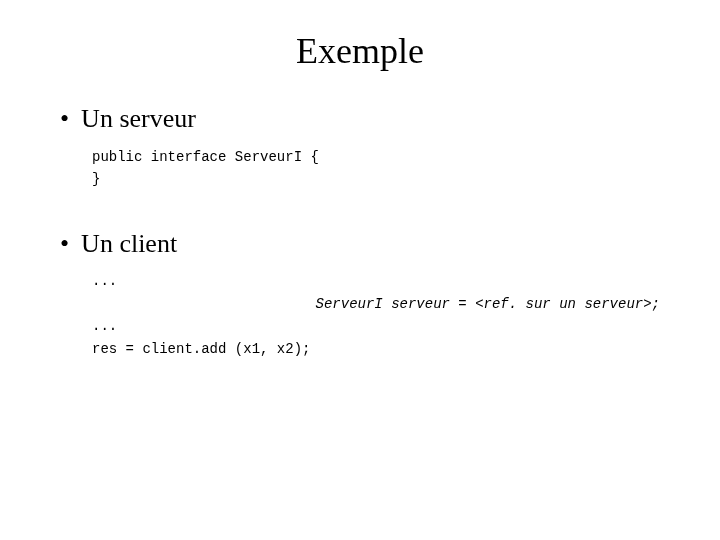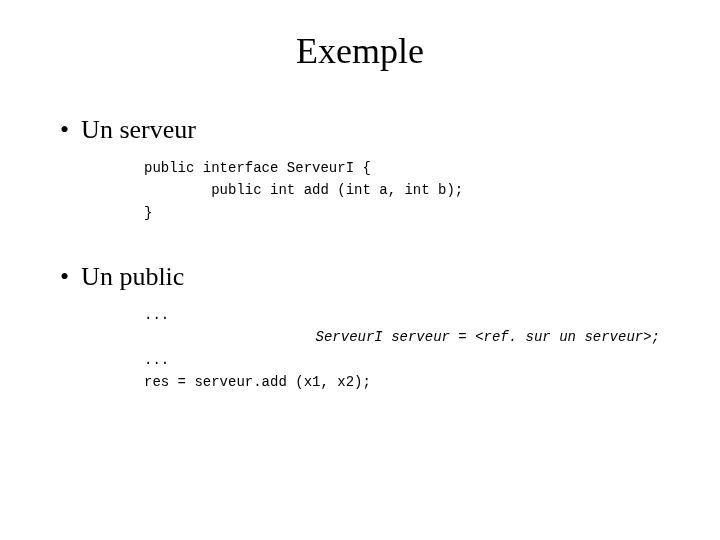--- a/index.html
+++ b/index.html
@@ -25,21 +25,21 @@
       flex-direction: column;
       align-items: flex-start;
     }
 
     .title {
       width: 100%;
       text-align: center;
       font-size: 36px;
       font-weight: normal;
       color: #000000;
-      margin-bottom: 41px;
+      margin-bottom: 30px;
       font-family: 'Times New Roman', Times, serif;
     }
 
     .section {
       margin-bottom: 20px;
       width: 100%;
     }
 
     .bullet-item {
       display: flex;
@@ -59,21 +59,21 @@
     .bullet-text {
       font-size: 26px;
       line-height: 1.3;
       text-align: center;
     }
 
     .code-block {
       font-family: 'Courier New', Courier, monospace;
       font-size: 14px;
       color: #000000;
-      margin-left: 84px;
+      margin-left: 32px;
       margin-top: 6px;
       margin-bottom: 16px;
       line-height: 1.6;
     }
 
     .code-line {
       display: block;
       white-space: pre;
     }
 
@@ -88,30 +88,29 @@
 <div class="slide">
   <h1 class="title">Exemple</h1>
 
   <div class="section">
     <div class="bullet-item">
       <span class="bullet">•</span>
       <span class="bullet-text">Un serveur</span>
     </div>
     <div class="code-block">
       <span class="code-line">public interface ServeurI {</span>
-      <span class="code-line">        public int add (int a, int b);</span>
       <span class="code-line">}</span>
     </div>
   </div>
 
   <div class="section">
     <div class="bullet-item">
       <span class="bullet">•</span>
-      <span class="bullet-text">Un public</span>
+      <span class="bullet-text">Un client</span>
     </div>
     <div class="code-block">
       <span class="code-line">...</span>
       <span class="code-line code-italic">ServeurI serveur = &lt;ref. sur un serveur&gt;;</span>
       <span class="code-line">...</span>
-      <span class="code-line">res = serveur.add (x1, x2);</span>
+      <span class="code-line">res = client.add (x1, x2);</span>
     </div>
   </div>
 </div>
 
 </body></html>

